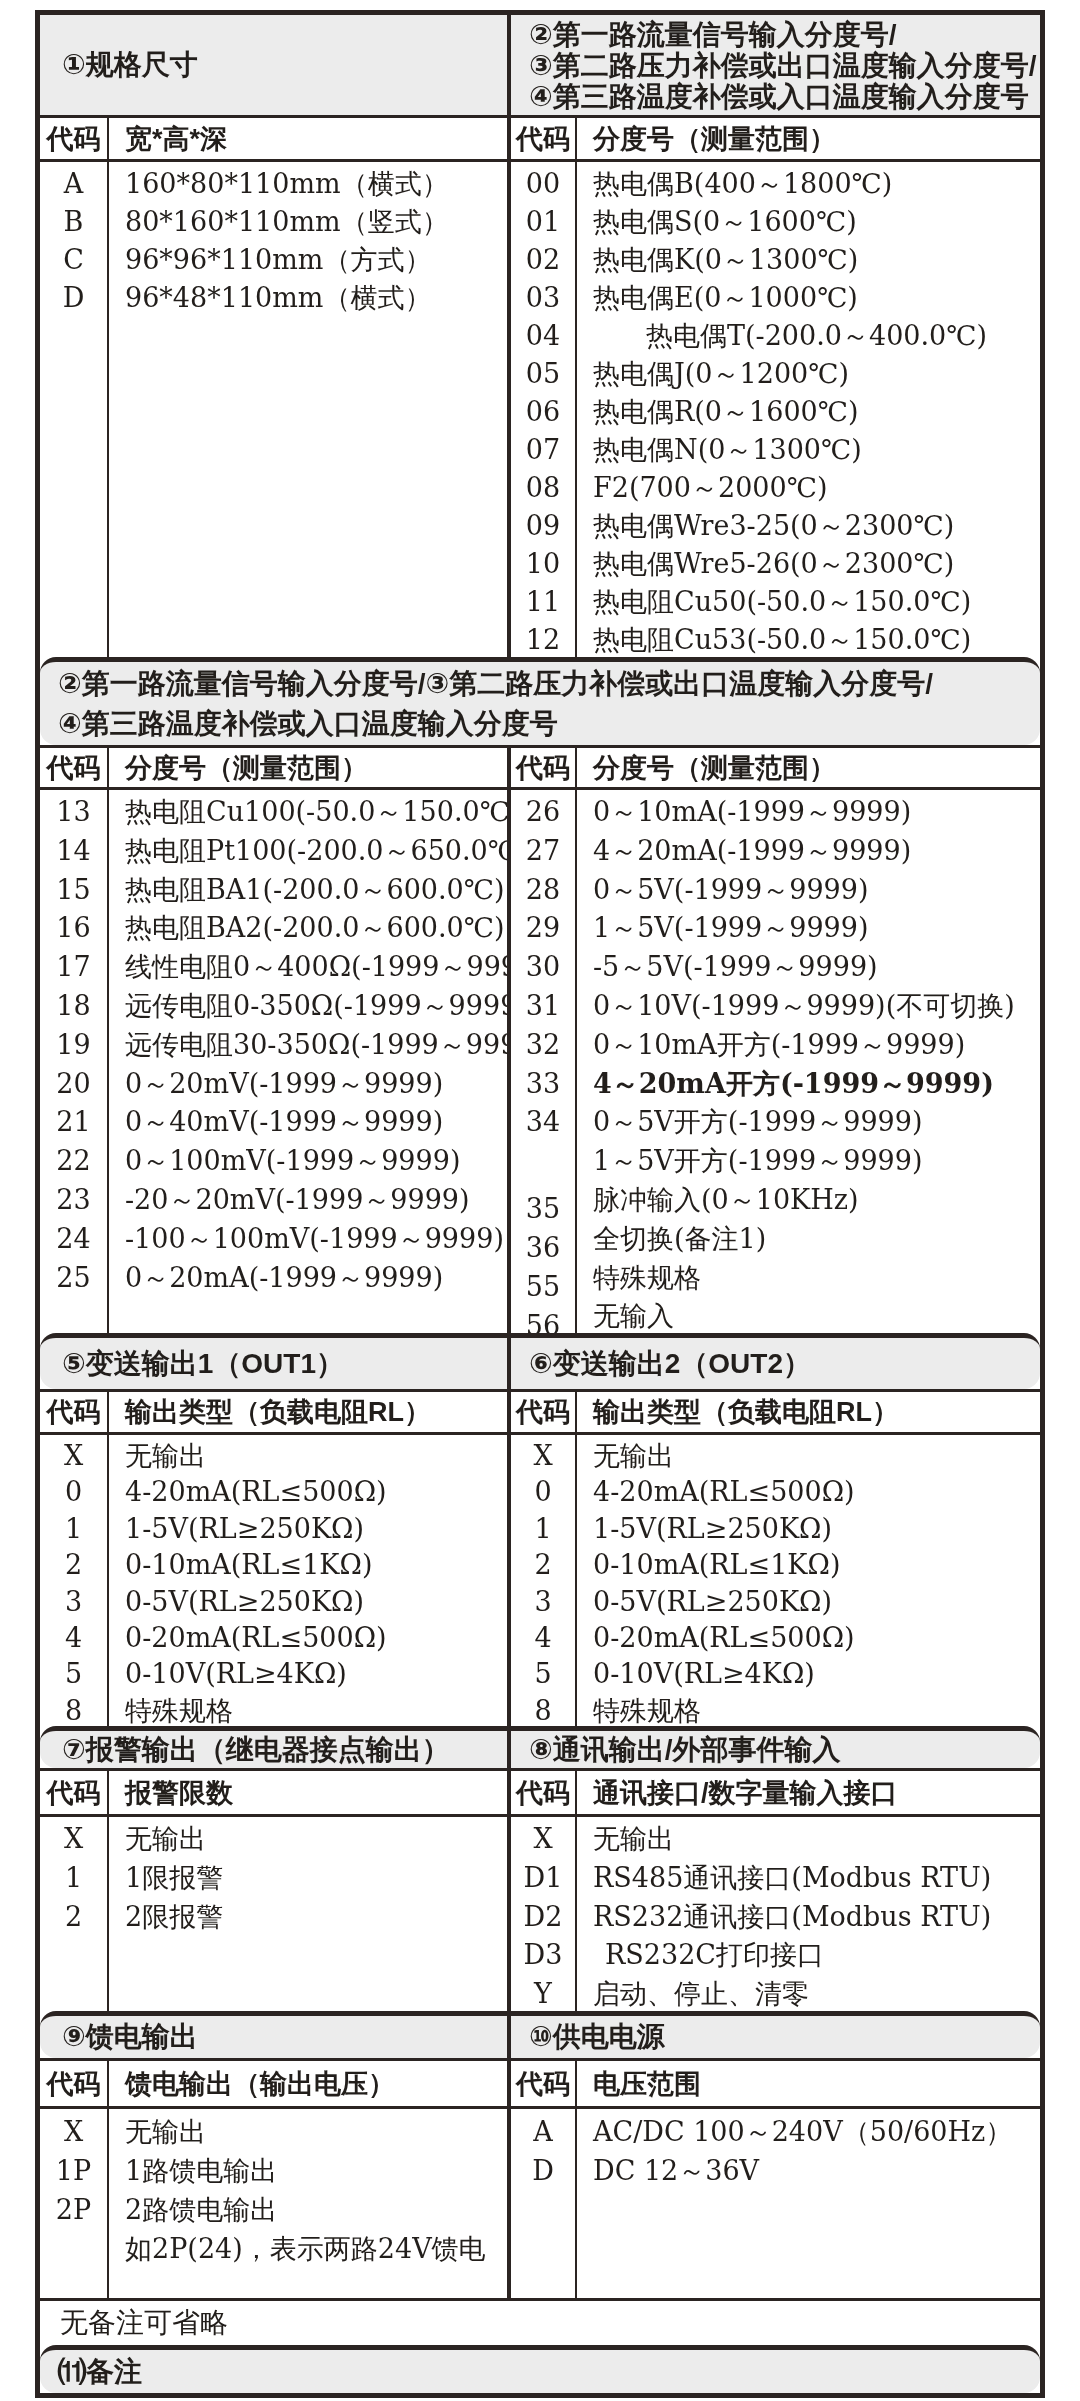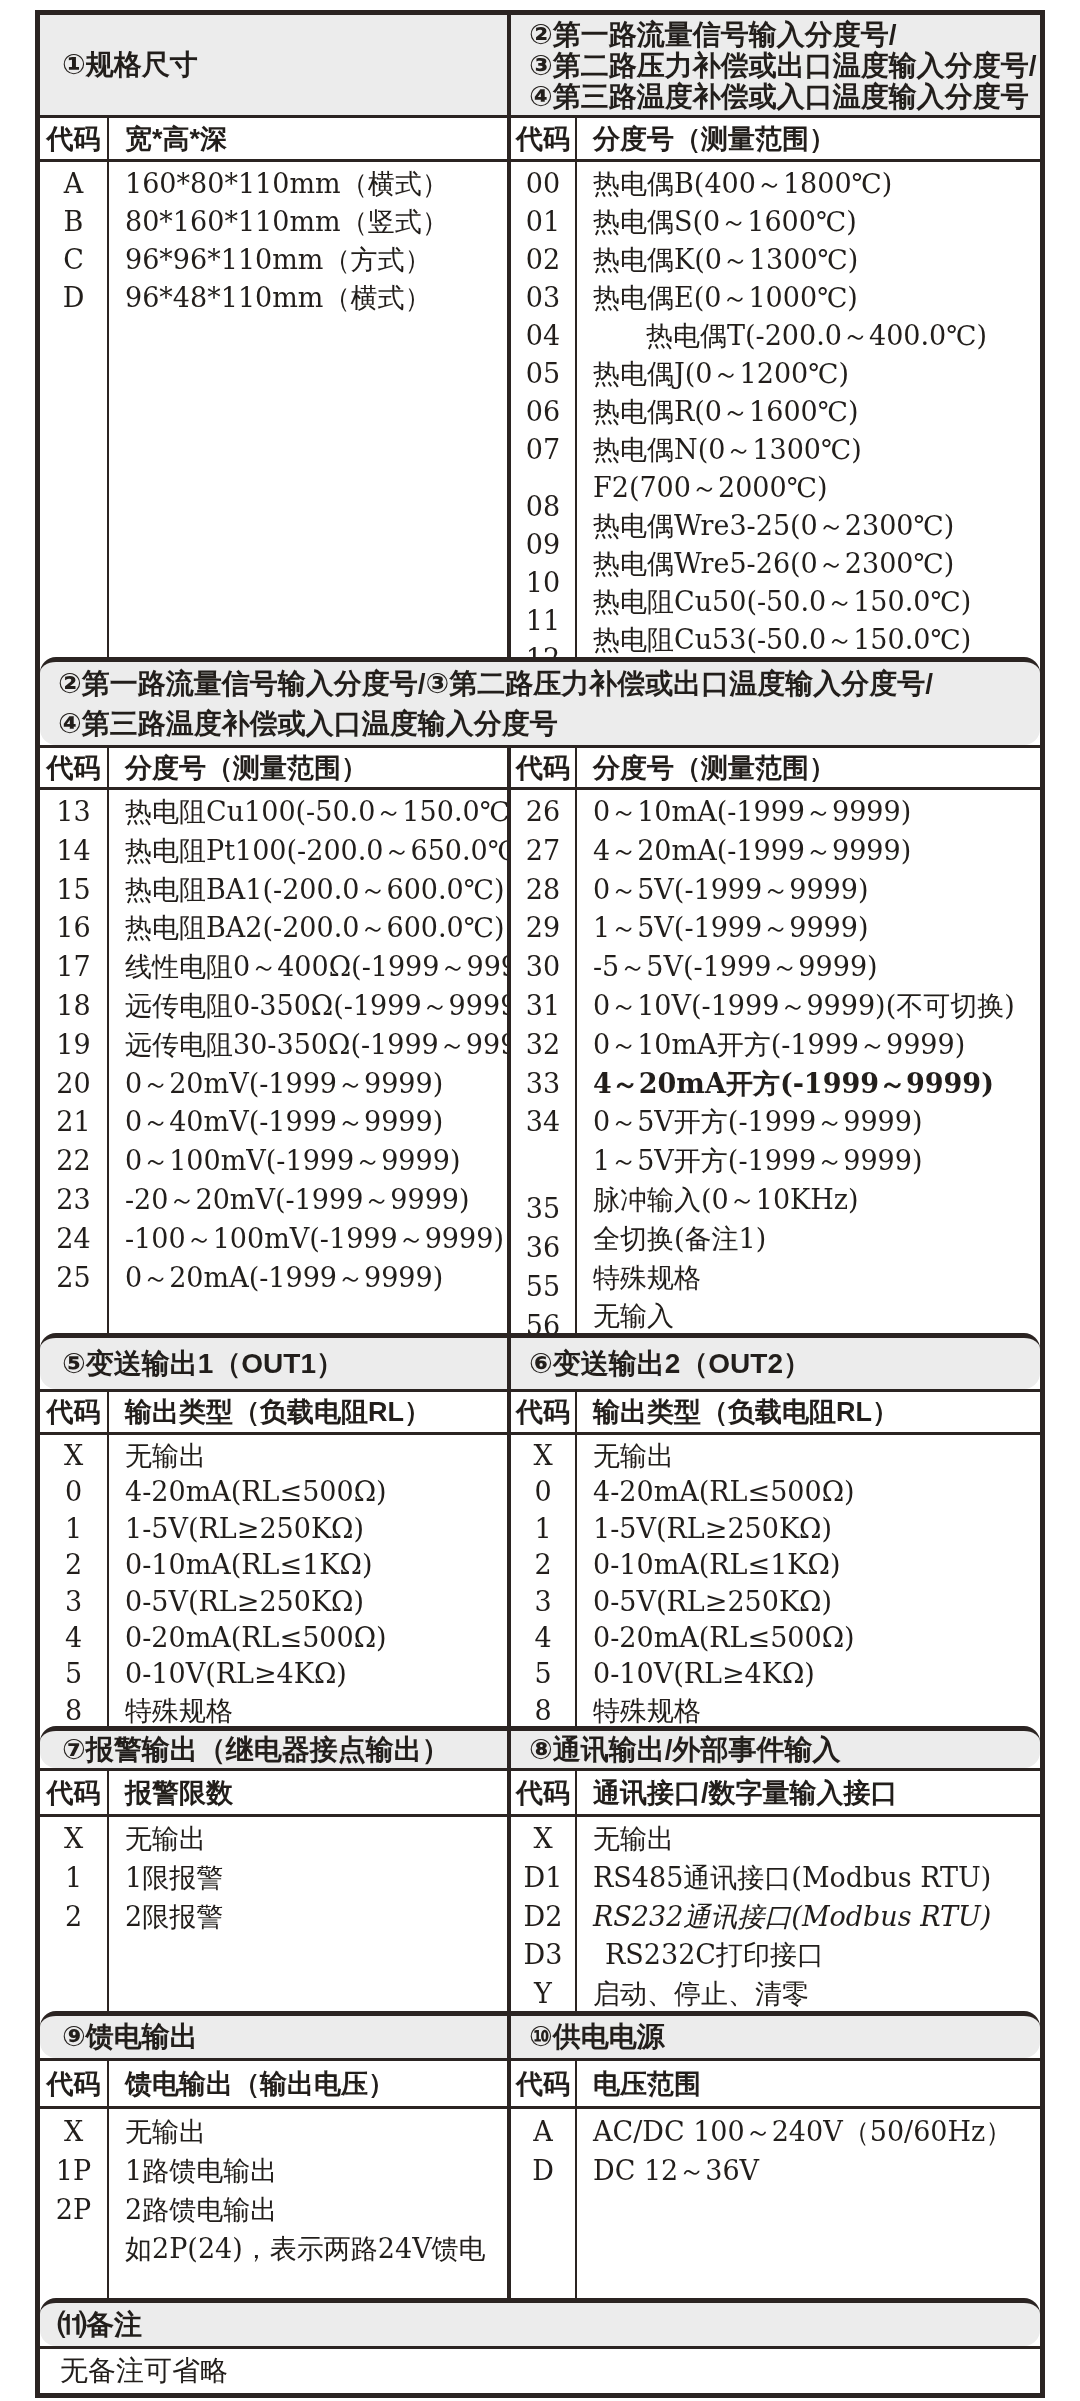--- a/index.html
+++ b/index.html
@@ -100,21 +100,21 @@
       </div>
       <div class="c3 c-col codecol">
         <div class="line" style="line-height: 38px;">00</div>
         <div class="line" style="line-height: 38px;">01</div>
         <div class="line" style="line-height: 38px;">02</div>
         <div class="line" style="line-height: 38px;">03</div>
         <div class="line" style="line-height: 38px;">04</div>
         <div class="line" style="line-height: 38px;">05</div>
         <div class="line" style="line-height: 38px;">06</div>
         <div class="line" style="line-height: 38px;">07</div>
-        <div class="line" style="line-height: 38px; margin-top: 19px;">08</div>
+        <div class="line" style="line-height: 38px;">08</div>
         <div class="line" style="line-height: 38px;">09</div>
         <div class="line" style="line-height: 38px;">10</div>
         <div class="line" style="line-height: 38px;">11</div>
         <div class="line" style="line-height: 38px;">12</div>
       </div>
       <div class="c4 c-col desccol">
         <div class="line" style="line-height: 38px;">热电偶B(400～1800℃)</div>
         <div class="line" style="line-height: 38px;">热电偶S(0～1600℃)</div>
         <div class="line" style="line-height: 38px;">热电偶K(0～1300℃)</div>
         <div class="line" style="line-height: 38px;">热电偶E(0～1000℃)</div>
@@ -311,21 +311,21 @@
       <div class="c3 c-col codecol">
         <div class="line" style="line-height: 38.8px;">X</div>
         <div class="line" style="line-height: 38.8px;">D1</div>
         <div class="line" style="line-height: 38.8px;">D2</div>
         <div class="line" style="line-height: 38.8px;">D3</div>
         <div class="line" style="line-height: 38.8px;">Y</div>
       </div>
       <div class="c4 c-col desccol">
         <div class="line" style="line-height: 38.8px;">无输出</div>
         <div class="line" style="line-height: 38.8px;">RS485通讯接口(Modbus RTU)</div>
-        <div class="line" style="line-height: 38.8px; font-style: italic;">RS232通讯接口(Modbus RTU)</div>
+        <div class="line" style="line-height: 38.8px;">RS232通讯接口(Modbus RTU)</div>
         <div class="line" style="line-height: 38.8px; margin-left: 12px;">RS232C打印接口</div>
         <div class="line" style="line-height: 38.8px;">启动、停止、清零</div>
       </div>
     </div>
     <div class="sec thick band" style="height: 47px;">
       <div class="bl">
         <div class="line">⑨馈电输出</div>
       </div>
       <div class="br">
         <div class="line">⑩供电电源</div>
@@ -360,19 +360,19 @@
       </div>
       <div class="c3 c-col codecol">
         <div class="line" style="line-height: 39px;">A</div>
         <div class="line" style="line-height: 39px;">D</div>
       </div>
       <div class="c4 c-col desccol">
         <div class="line" style="line-height: 39px;">AC/DC 100～240V（50/60Hz）</div>
         <div class="line" style="line-height: 39px;">DC 12～36V</div>
       </div>
     </div>
+    <div class="sec note" style="height: 47px;">
+      <div class="line">无备注可省略</div>
+    </div>
     <div class="sec thick band band-full" style="height: 48px;">
       <div class="line" style="line-height: 40px;">⑾备注</div>
-    </div>
-    <div class="sec note" style="height: 47px;">
-      <div class="line">无备注可省略</div>
     </div>
   </div>
 
 </body></html>

